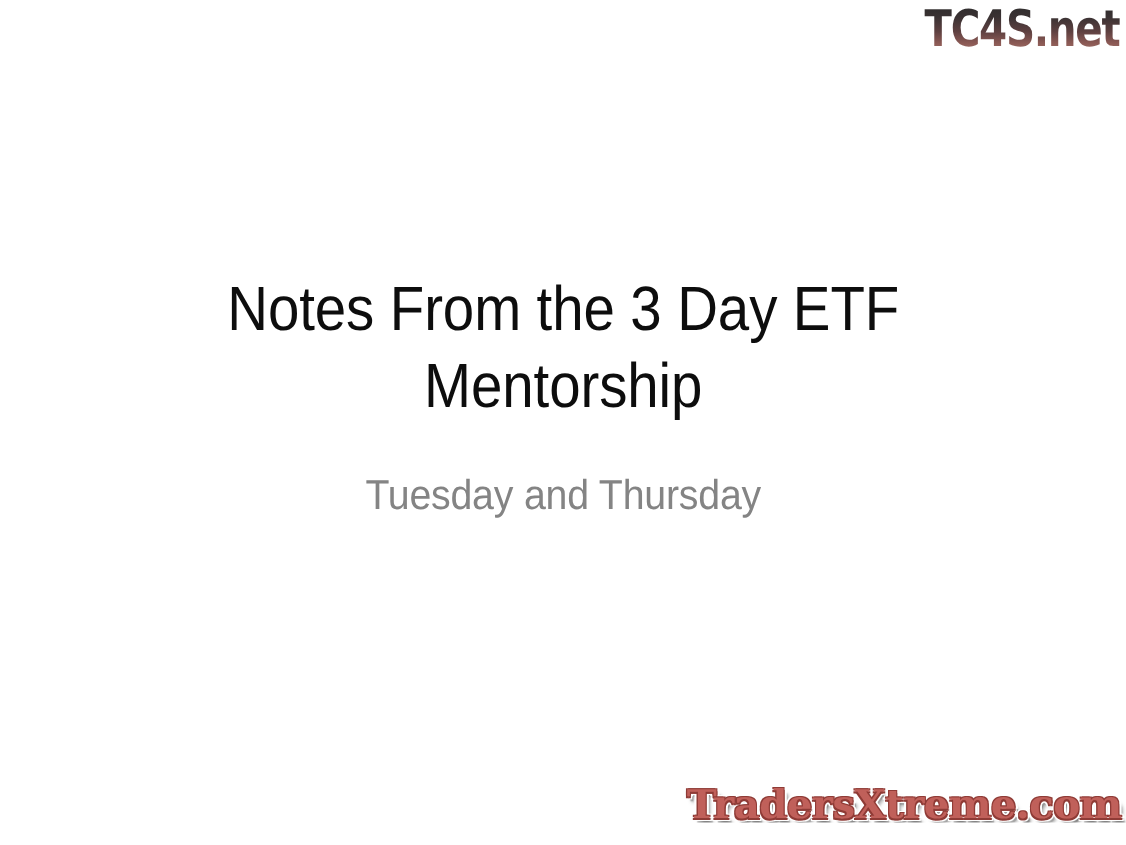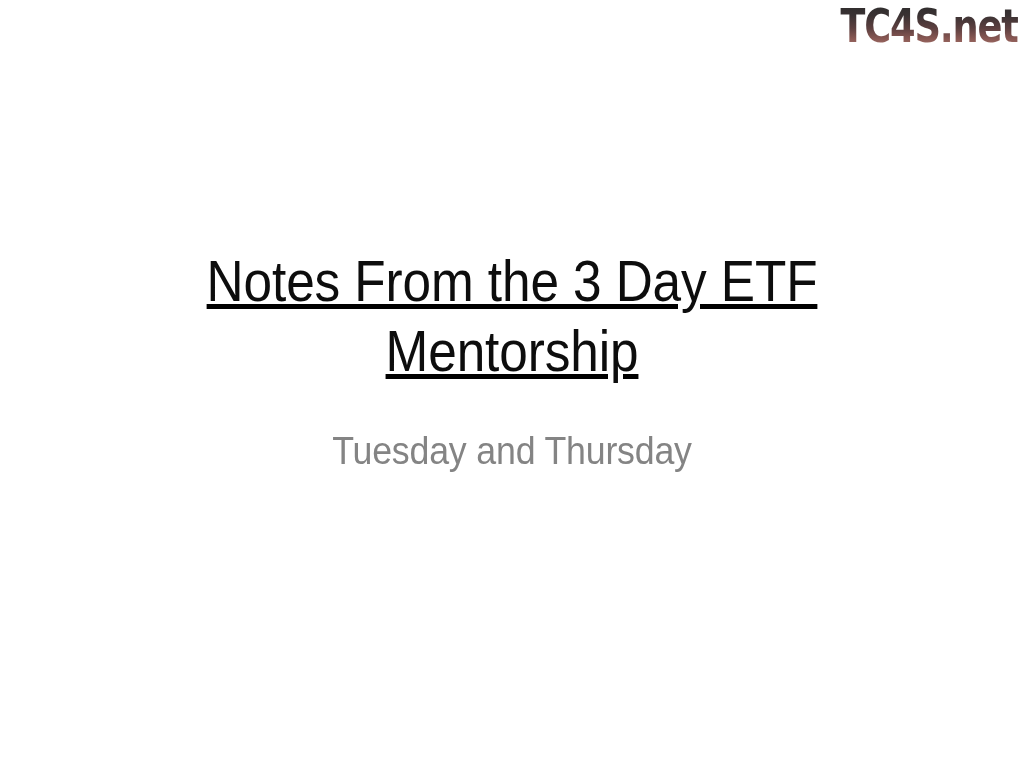--- a/index.html
+++ b/index.html
@@ -20,21 +20,20 @@
   }
 
   
   .title-block {
     position: absolute;
     left: 0;
     right: 0;
     top: 246px;
     text-align: center;
     z-index: 2;
-    text-decoration: underline;
   }
 
   .title-line {
     display: block;
     color: #0d0d0d;
     font-family: "Liberation Sans Narrow", "Liberation Sans", "DejaVu Sans", sans-serif;
     font-size: 57px;
     font-weight: 400;
     line-height: 70px;
     letter-spacing: -0.1px;
@@ -164,14 +163,17 @@
   <div class="title-block">
     <span class="title-line">Notes From the 3 Day ETF</span>
     <span class="title-line">Mentorship</span>
   </div>
 
 
   <div class="subtitle-block">
     <span class="subtitle-text">Tuesday and Thursday</span>
   </div>
 
+  <div class="wm-traders">
+    <span class="wm-traders-text">TradersXtreme.com</span>
+  </div>
 
 </div>
 
 </body></html>

